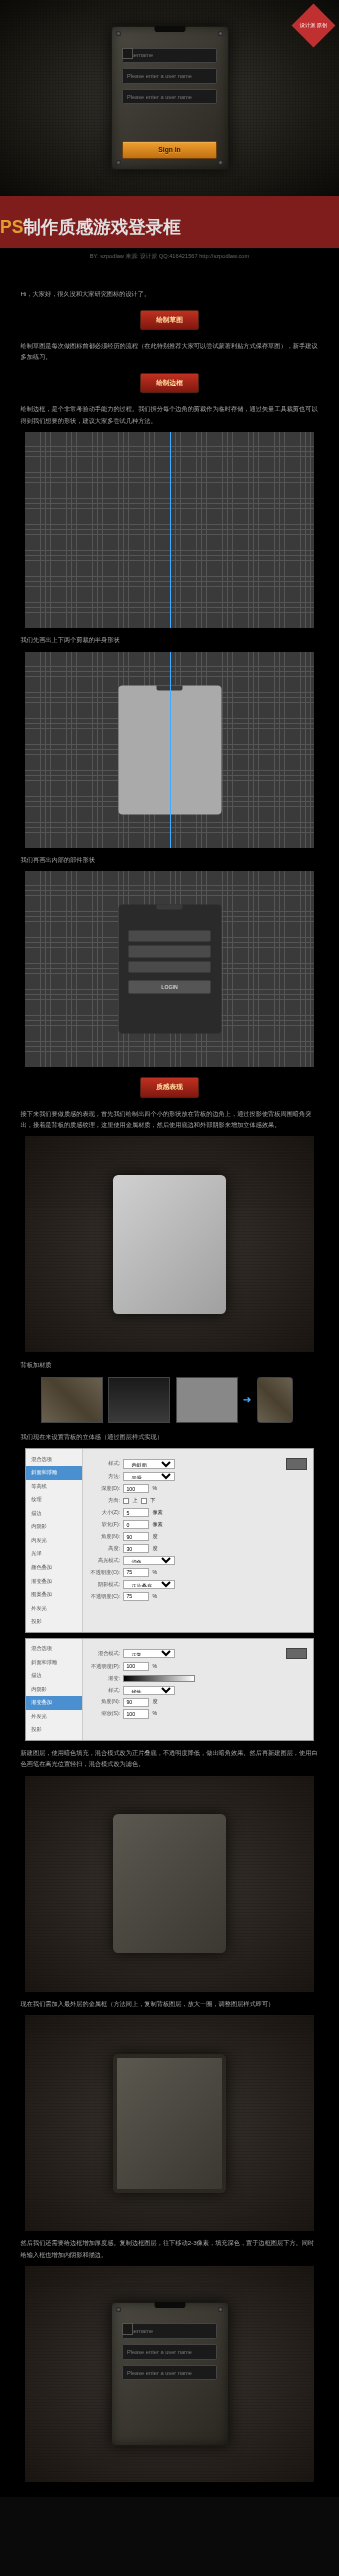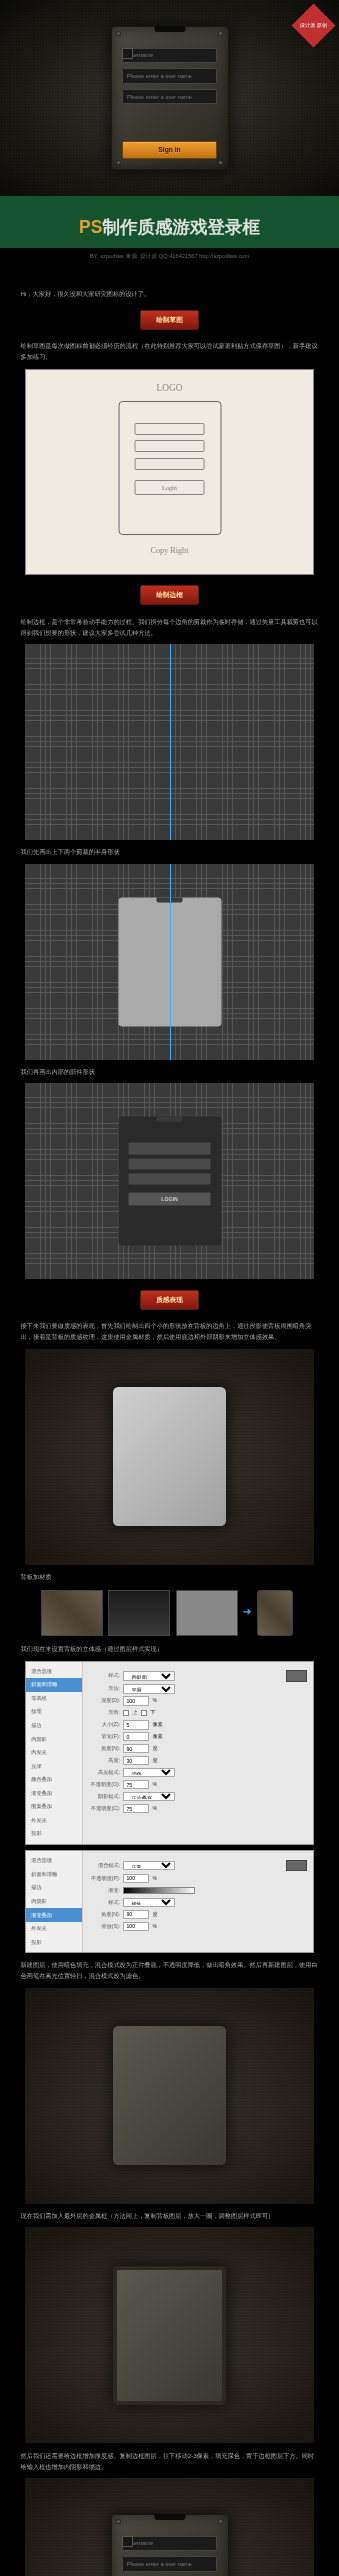--- a/index.html
+++ b/index.html
@@ -7,21 +7,21 @@
 .wrap{width:339px;margin:0 auto;background:#1a1a1a}
 .hero{height:196px;background:radial-gradient(ellipse at center,#3a3832 0%,#1a1812 70%,#0a0a08 100%);position:relative;display:flex;align-items:center;justify-content:center}
 .hero::before{content:"";position:absolute;inset:0;background:repeating-linear-gradient(0deg,rgba(0,0,0,.1) 0,rgba(0,0,0,.1) 0.5px,transparent 0.5px,transparent 1.5px),repeating-linear-gradient(90deg,rgba(0,0,0,.1) 0,rgba(0,0,0,.1) 0.5px,transparent 0.5px,transparent 1.5px)}
 .panel{width:118px;height:144px;background:linear-gradient(135deg,#4a4840,#2a2820);border:1px solid #1a1812;border-radius:4.1px;position:relative;padding:20.6px 10.3px 10.3px;display:flex;flex-direction:column;gap:5.2px;box-shadow:inset 0 0 10.3px rgba(0,0,0,.5),0 0 15.5px rgba(0,0,0,.8)}
 .panel::before,.panel::after{content:"";position:absolute;width:9.3px;height:9.3px;background:#1a1812;border:0.5px solid #555}
 .panel.notch::before{top:-1px;left:50%;transform:translateX(-50%);width:31px;height:6.2px;background:#0a0a08;border:none;border-radius:0 0 3.1px 3.1px}
 .panel .screw{position:absolute;width:5.2px;height:5.2px;background:radial-gradient(circle,#666,#222);border-radius:50%;box-shadow:inset 0 0 1.5px #000}
 .panel .s1{top:4.1px;left:4.1px}.panel .s2{top:4.1px;right:4.1px}.panel .s3{bottom:4.1px;left:4.1px}.panel .s4{bottom:4.1px;right:4.1px}
 .inp{height:15.5px;background:#1a1a1a;border:0.5px solid #444;border-radius:1.5px;padding:0 4.1px;color:#888;font-size:5.7px}
 .btn{height:17.5px;background:linear-gradient(#f0a030,#c07010);border:0.5px solid #704010;border-radius:1.5px;font-weight:bold;color:#2a1a00;font-size:6.7px;display:flex;align-items:center;justify-content:center;text-shadow:0 0.5px 0 rgba(255,200,100,.5);box-shadow:inset 0 0.5px 0 rgba(255,255,255,.3)}
-.title-bar{text-align:center;padding:15.5px 0 5.2px;background:#14532d}
+.title-bar{padding:15.5px 0 5.2px;background:#7f1d1d}
 .title-txt{font-size:17.5px;font-weight:bold;display:inline-block}
 .ps{color:#e0a030}
 .rest{color:#e0e0e0}
 .badge{position:absolute;top:10.3px;right:10.3px;width:31px;height:31px;background:#c03030;transform:rotate(45deg);display:flex;align-items:center;justify-content:center}
 .badge span{transform:rotate(-45deg);color:#fff;font-size:5.2px;text-align:center}
 .meta{text-align:center;color:#666;font-size:5.7px;padding:3.1px 0 10.3px;background:#000}
 .sect{padding:10.3px 20.6px;background:#000}
 .step-hdr{text-align:center;margin:10.3px 0}
 .step-pill{display:inline-block;background:linear-gradient(#c03020,#801810);padding:3.1px 15.5px;border-radius:1.5px;color:#ffe0a0;font-size:6.7px;font-weight:bold;border:0.5px solid #502010;box-shadow:0 1px 2.1px rgba(0,0,0,.5)}
 .para{color:#aaa;margin:6.2px 0;font-size:6.2px}
@@ -91,31 +91,20 @@
   <span class="title-txt"><span class="ps">PS</span><span class="rest">制作质感游戏登录框</span></span>
 </div>
 <div class="meta">BY: szpodlaw     来源: 设计派     QQ:416421567     http://szpodlaw.com</div>
 
 <div class="sect">
   <p class="para">Hi，大家好，很久没和大家研究图标的设计了。</p>
 
   <div class="step-hdr"><span class="step-pill">绘制草图</span></div>
   <p class="para">绘制草图是每次做图标前都必须经历的流程（在此特别推荐大家可以尝试蒙著利贴方式保存草图），新手建议多加练习。</p>
 
-  <div class="sketch">
-    <div class="sketch-logo">LOGO</div>
-    <div class="sketch-card">
-      <div style="height:15.5px"></div>
-      <div class="sketch-row"></div>
-          <div class="sketch-row"></div>
-          <div class="sketch-row"></div>
-      <div class="sketch-btn">Login</div>
-    </div>
-    <div class="sketch-cr">Copy Right</div>
-  </div>
 
   <div class="step-hdr"><span class="step-pill">绘制边框</span></div>
   <p class="para">绘制边框，是个非常考验动手能力的过程。我们拆分每个边角的剪裁作为临时存储，通过矢量工具裁剪也可以得到我们想要的形状，建议大家多尝试几种方法。</p>
 
   <div class="grid-img grid-guides"></div>
   <p class="para">我们先画出上下两个剪裁的半身形状</p>
   <div class="grid-img grid-guides">
     <div class="grid-shape">
           <div class="notch-top"></div>
         </div>

